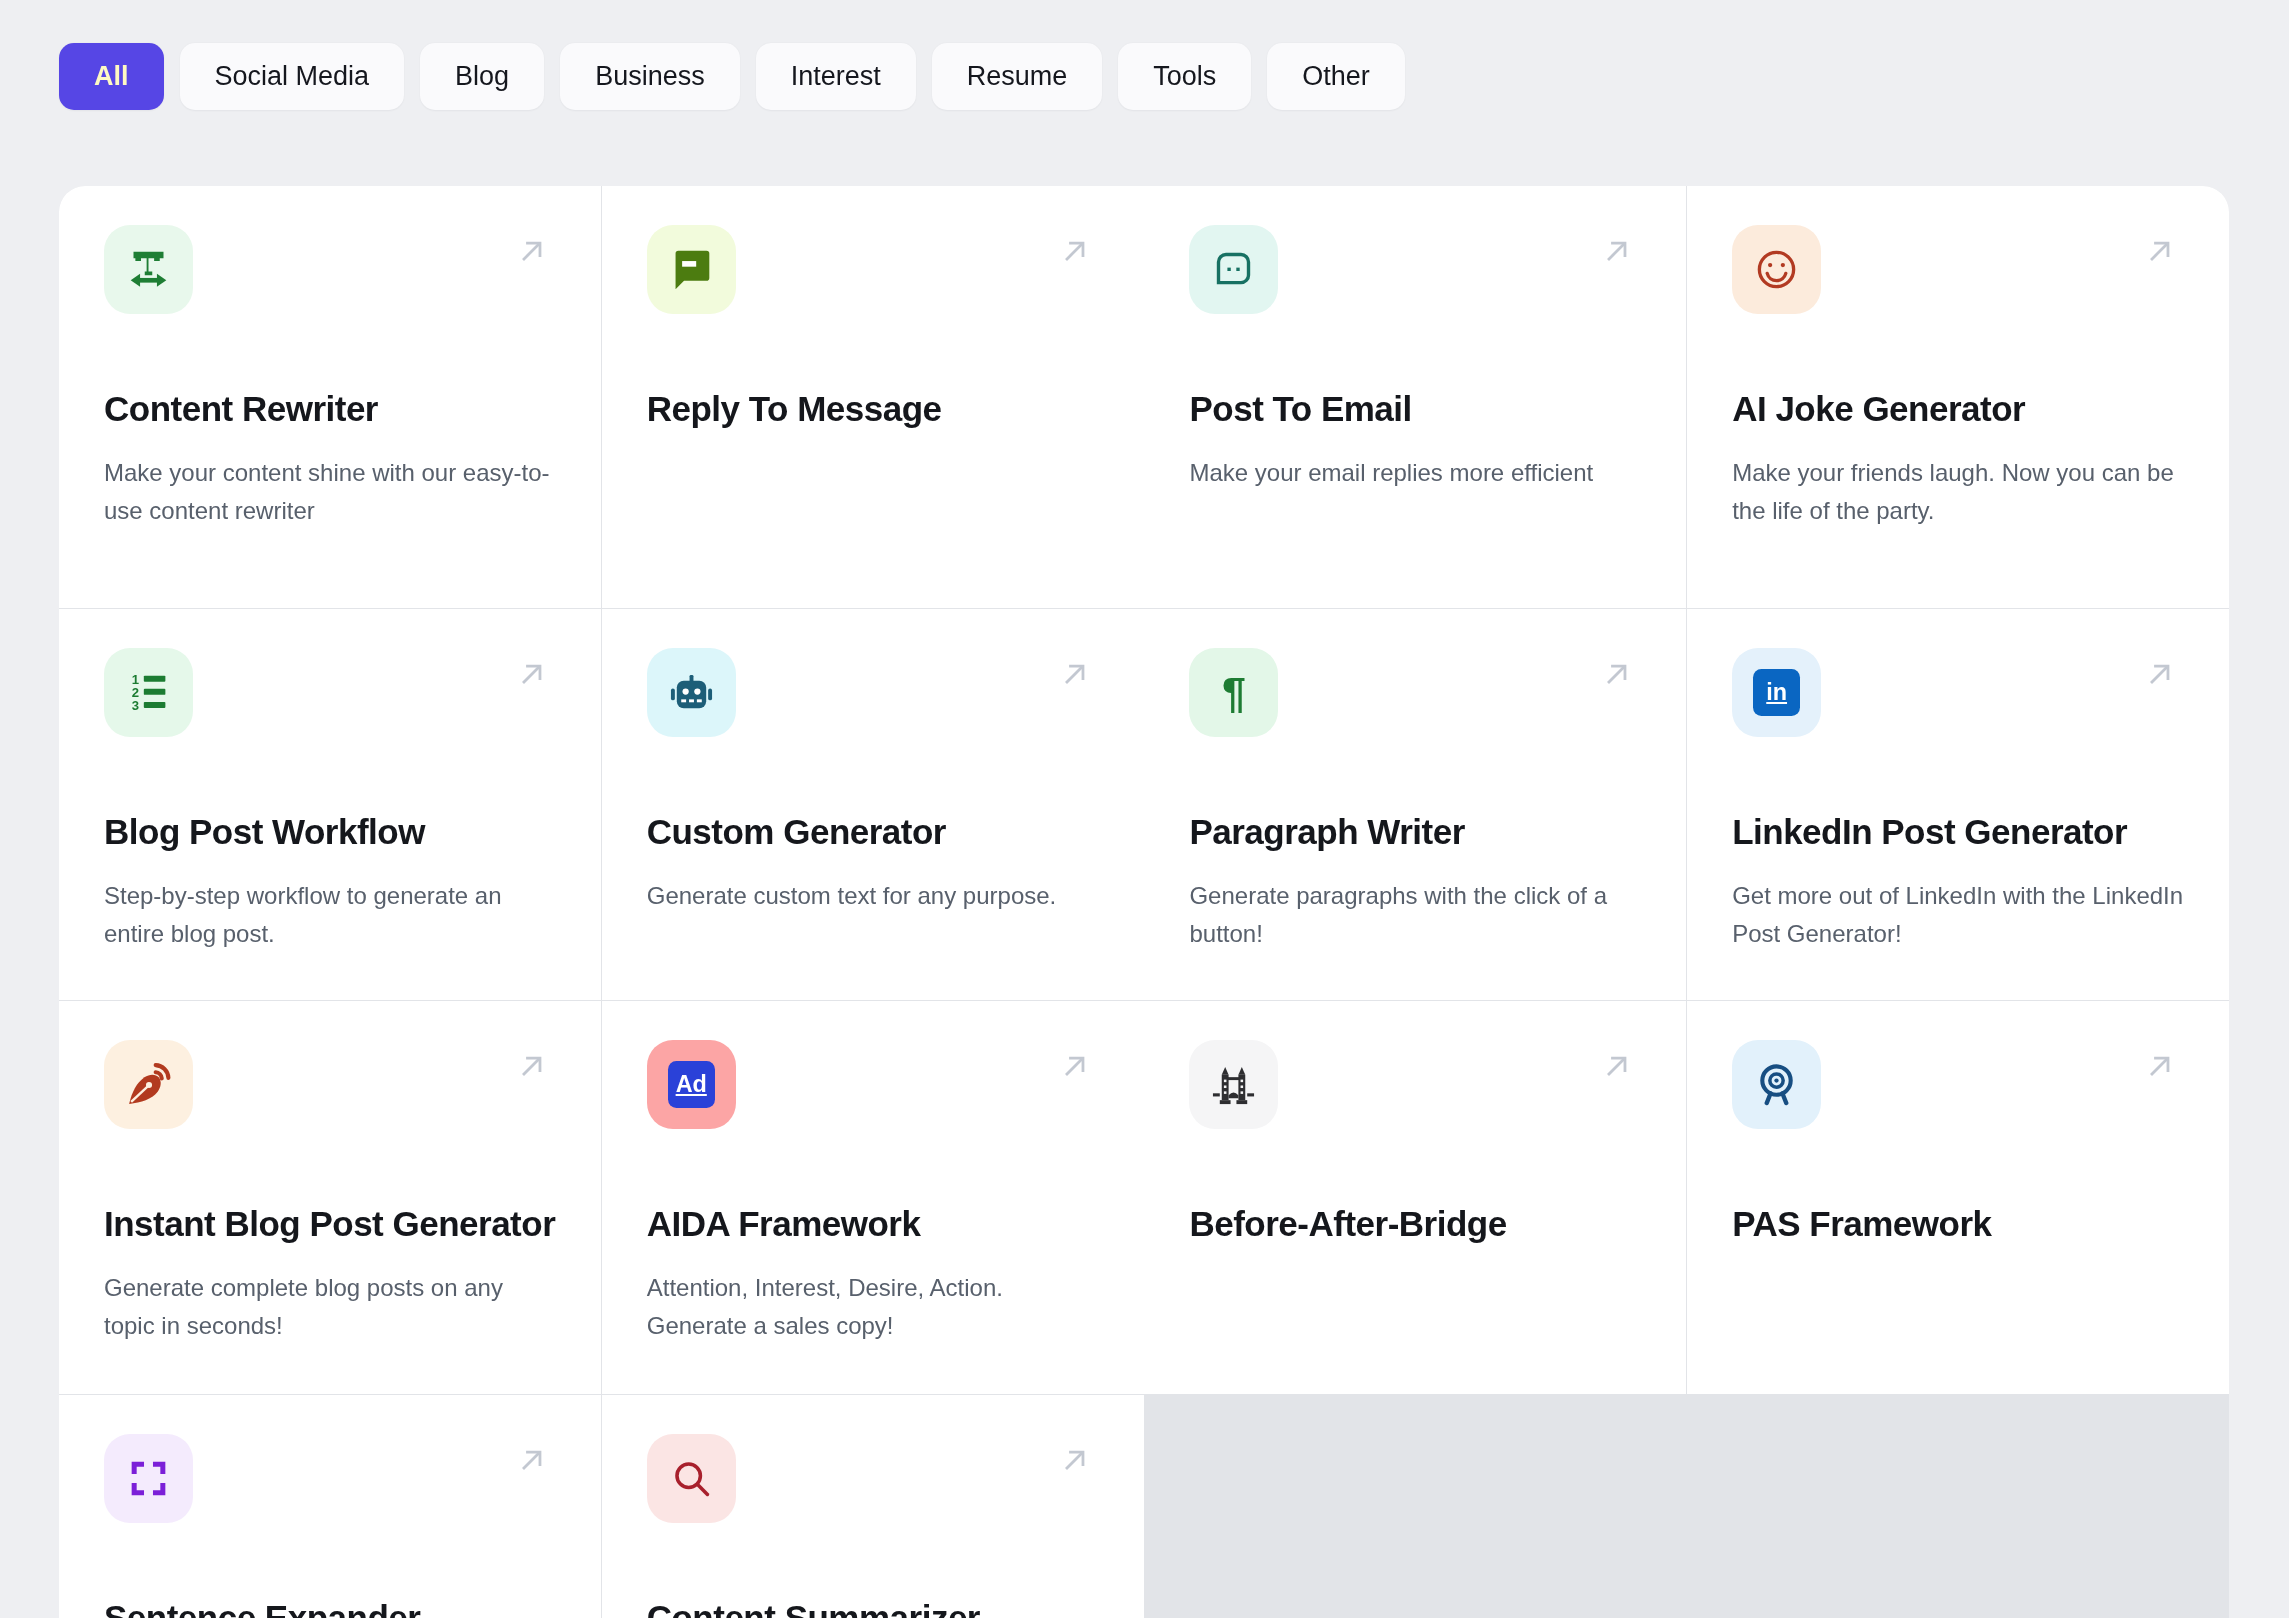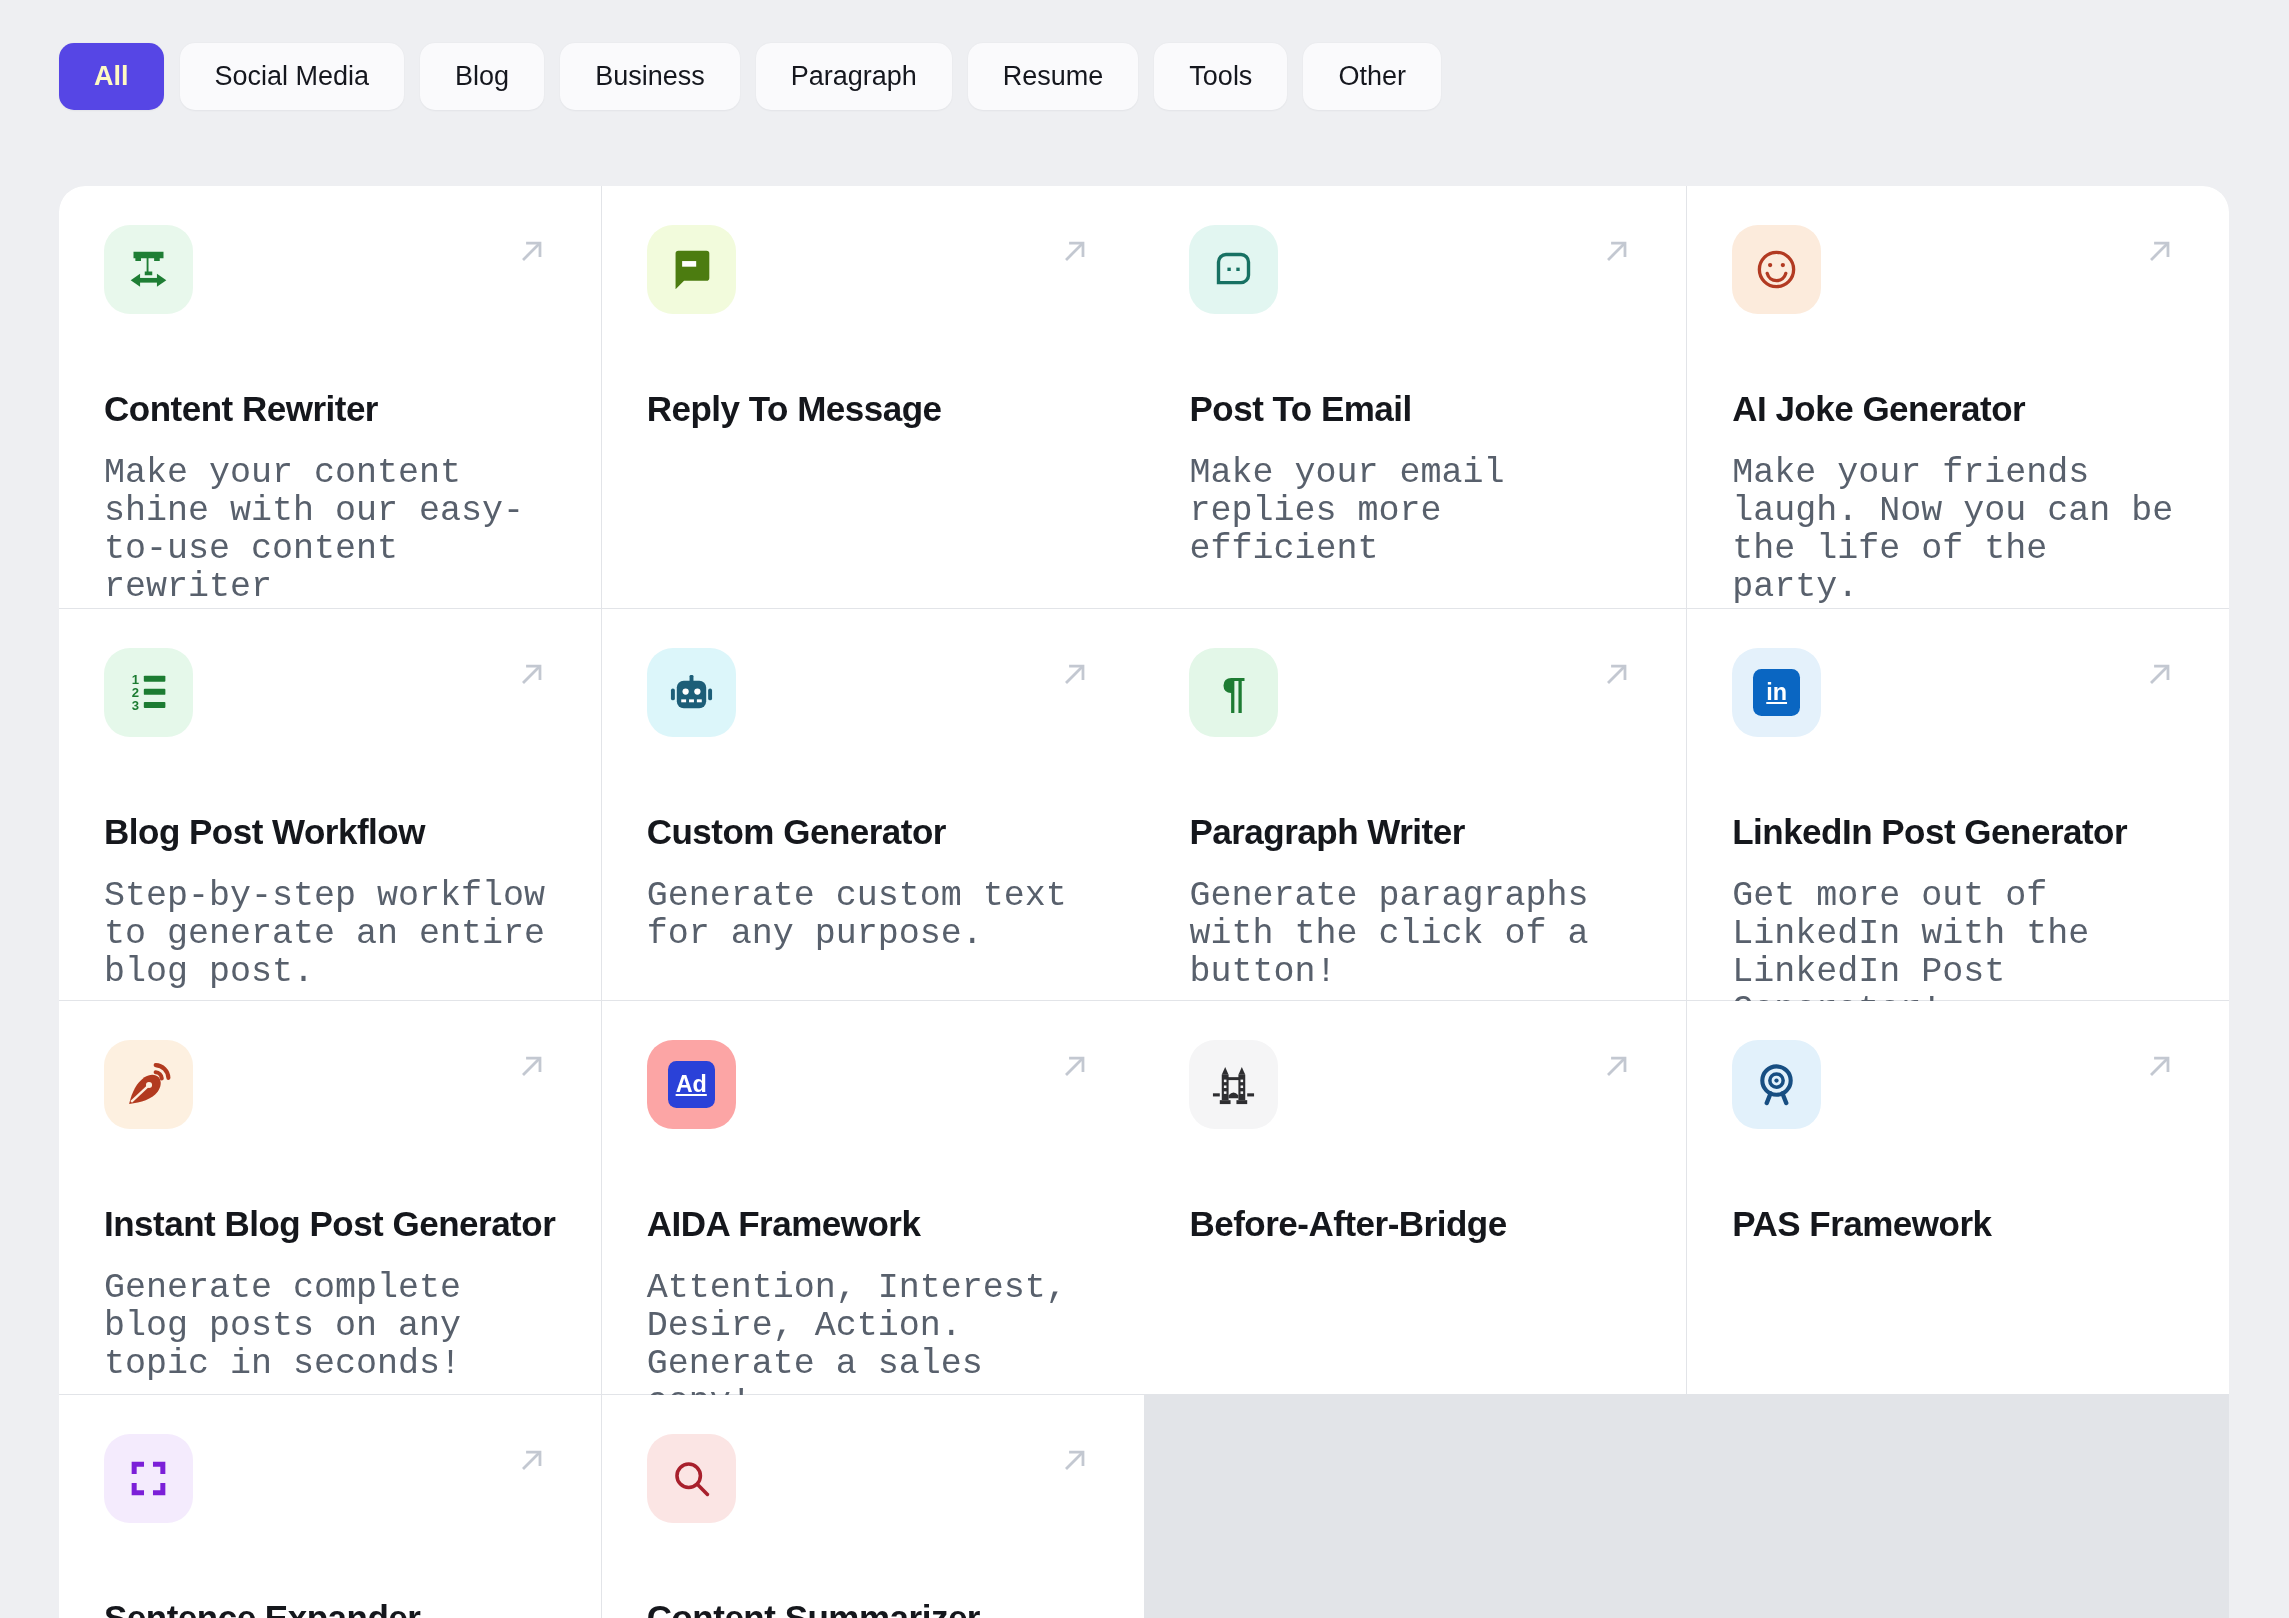--- a/index.html
+++ b/index.html
@@ -61,38 +61,37 @@
   .badge {
     width:47px; height:47px; border-radius:8.4px;
     display:flex; align-items:center; justify-content:center;
     color:#FFFFFF; font-weight:700; font-size:23.4px;text-decoration:underline;
   }
   .card h3 {
     font-size:35px; font-weight:700; color:#15171C;
     letter-spacing:-0.5px; margin-bottom:25px;
   }
   .card p {
-    font-size:35px; color:#58606C; line-height:38px;
+    font-size:24px; color:#58606C; line-height:38px;
     max-width:468px;
-    font-family:Liberation Mono, monospace;
   }
   .ne-arrow {
     position:absolute; top:47px; right:51px;
     width:37px; height:37px; color:#C3C8D1;
   }
 </style>
 </head>
 <body>
 
 <div class="filterbar">
   <button class="chip selected">All</button>
   <button class="chip">Social Media</button>
   <button class="chip">Blog</button>
   <button class="chip">Business</button>
-  <button class="chip">Paragraph</button>
+  <button class="chip">Interest</button>
   <button class="chip">Resume</button>
   <button class="chip">Tools</button>
   <button class="chip">Other</button>
 </div>
 
 <div class="grid">
 
   <div class="card">
     <div class="iconbox" style="background: rgb(232, 248, 236); color: rgb(30, 126, 52);">
       <svg width="45" height="45" viewBox="0 0 48 48" fill="currentColor">

